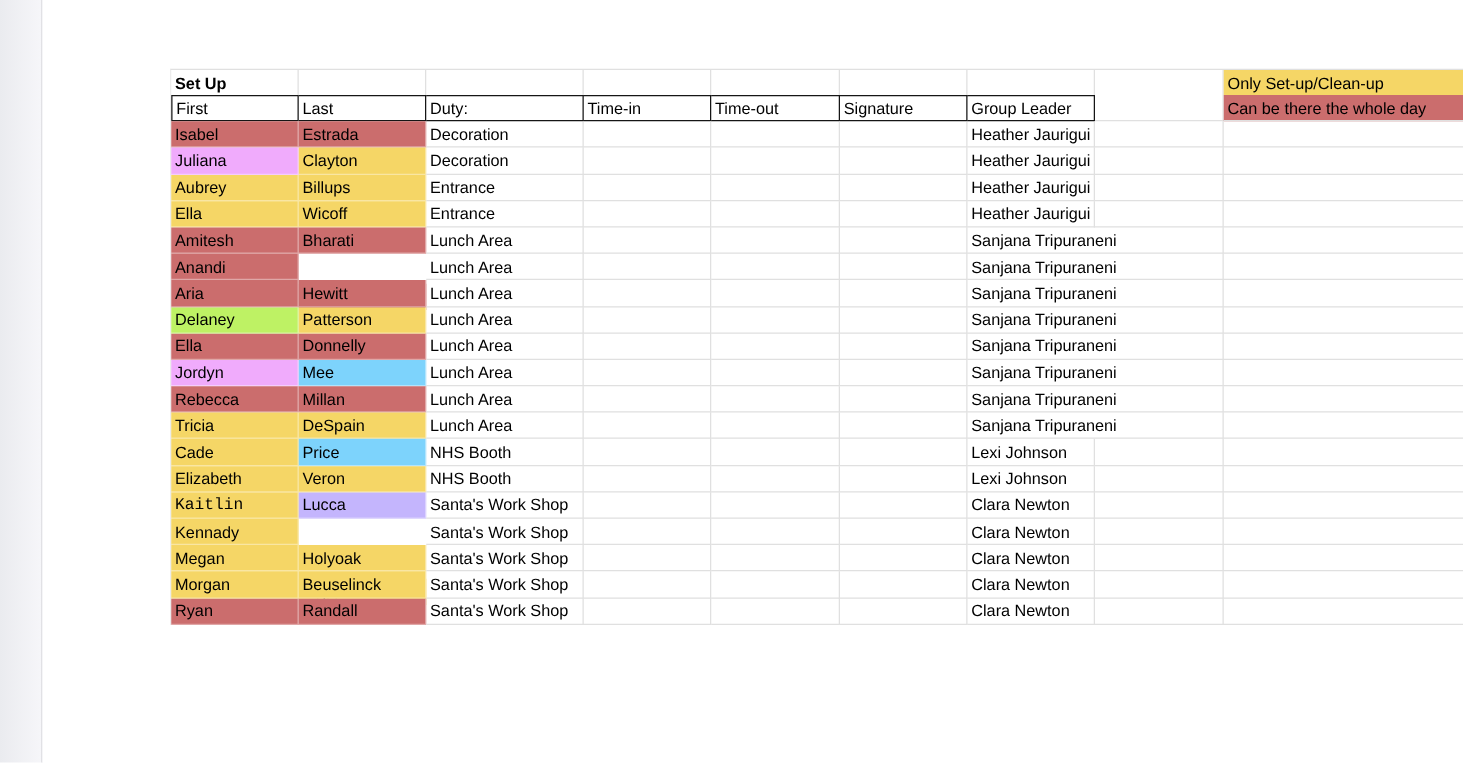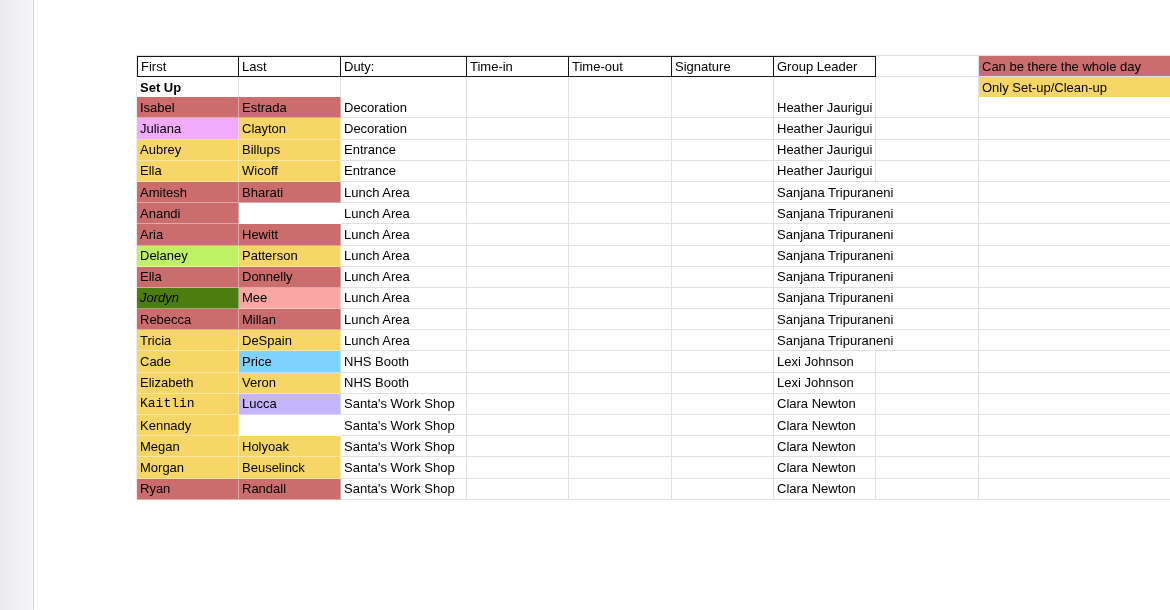--- a/index.html
+++ b/index.html
@@ -64,42 +64,42 @@
   }
   .leader-cell { overflow: visible; }
 </style>
 </head>
 <body>
 
 <div class="margin-strip"></div>
 
 <div class="page">
   <div class="grid" id="grid">
+      <div class="row title-row">
+        <div class="cell cA bold">Set Up</div>
+        <div class="cell cB"></div>
+        <div class="cell cC"></div>
+        <div class="cell cD"></div>
+        <div class="cell cE"></div>
+        <div class="cell cF"></div>
+        <div class="cell cG"></div>
+        <div class="cell cH"></div>
+        <div class="cell cI" style="background-color: rgb(245, 214, 102);">Only Set-up/Clean-up</div>
+      </div>
       <div class="row header-row">
         <div class="cell cA hdr hdr-first">First</div>
         <div class="cell cB hdr">Last</div>
         <div class="cell cC hdr">Duty:</div>
         <div class="cell cD hdr">Time-in</div>
         <div class="cell cE hdr">Time-out</div>
         <div class="cell cF hdr">Signature</div>
         <div class="cell cG hdr">Group Leader</div>
         <div class="cell cH"></div>
         <div class="cell cI" style="background-color: rgb(203, 109, 109);">Can be there the whole day</div>
       </div>
-      <div class="row title-row">
-        <div class="cell cA bold">Set Up</div>
-        <div class="cell cB"></div>
-        <div class="cell cC"></div>
-        <div class="cell cD"></div>
-        <div class="cell cE"></div>
-        <div class="cell cF"></div>
-        <div class="cell cG"></div>
-        <div class="cell cH"></div>
-        <div class="cell cI" style="background-color: rgb(245, 214, 102);">Only Set-up/Clean-up</div>
-      </div>
       <div class="row data-row">
         <div class="cell cA filled" style="background-color: rgb(203, 109, 109);">Isabel</div>
         <div class="cell cB filled" style="background-color: rgb(203, 109, 109);">Estrada</div>
         <div class="cell cC">Decoration</div>
         <div class="cell cD"></div>
         <div class="cell cE"></div>
         <div class="cell cF"></div>
         <div class="cell cG leader-cell">Heather Jaurigui</div>
         <div class="cell cH"></div>
         <div class="cell cI"></div>
@@ -186,22 +186,22 @@
         <div class="cell cB filled" style="background-color: rgb(203, 109, 109);">Donnelly</div>
         <div class="cell cC">Lunch Area</div>
         <div class="cell cD"></div>
         <div class="cell cE"></div>
         <div class="cell cF"></div>
         <div class="cell cG leader-cell" style="border-right: none;">Sanjana Tripuraneni</div>
         <div class="cell cH"></div>
         <div class="cell cI"></div>
       </div>
       <div class="row data-row">
-        <div class="cell cA filled" style="background-color: #4d7c0f; font-style: italic;">Jordyn</div>
-        <div class="cell cB filled" style="background-color: #fca5a5;">Mee</div>
+        <div class="cell cA filled" style="background-color: #f0abfc;">Jordyn</div>
+        <div class="cell cB filled" style="background-color: #7dd3fc;">Mee</div>
         <div class="cell cC">Lunch Area</div>
         <div class="cell cD"></div>
         <div class="cell cE"></div>
         <div class="cell cF"></div>
         <div class="cell cG leader-cell" style="border-right: none;">Sanjana Tripuraneni</div>
         <div class="cell cH"></div>
         <div class="cell cI"></div>
       </div>
       <div class="row data-row">
         <div class="cell cA filled" style="background-color: rgb(203, 109, 109);">Rebecca</div>

